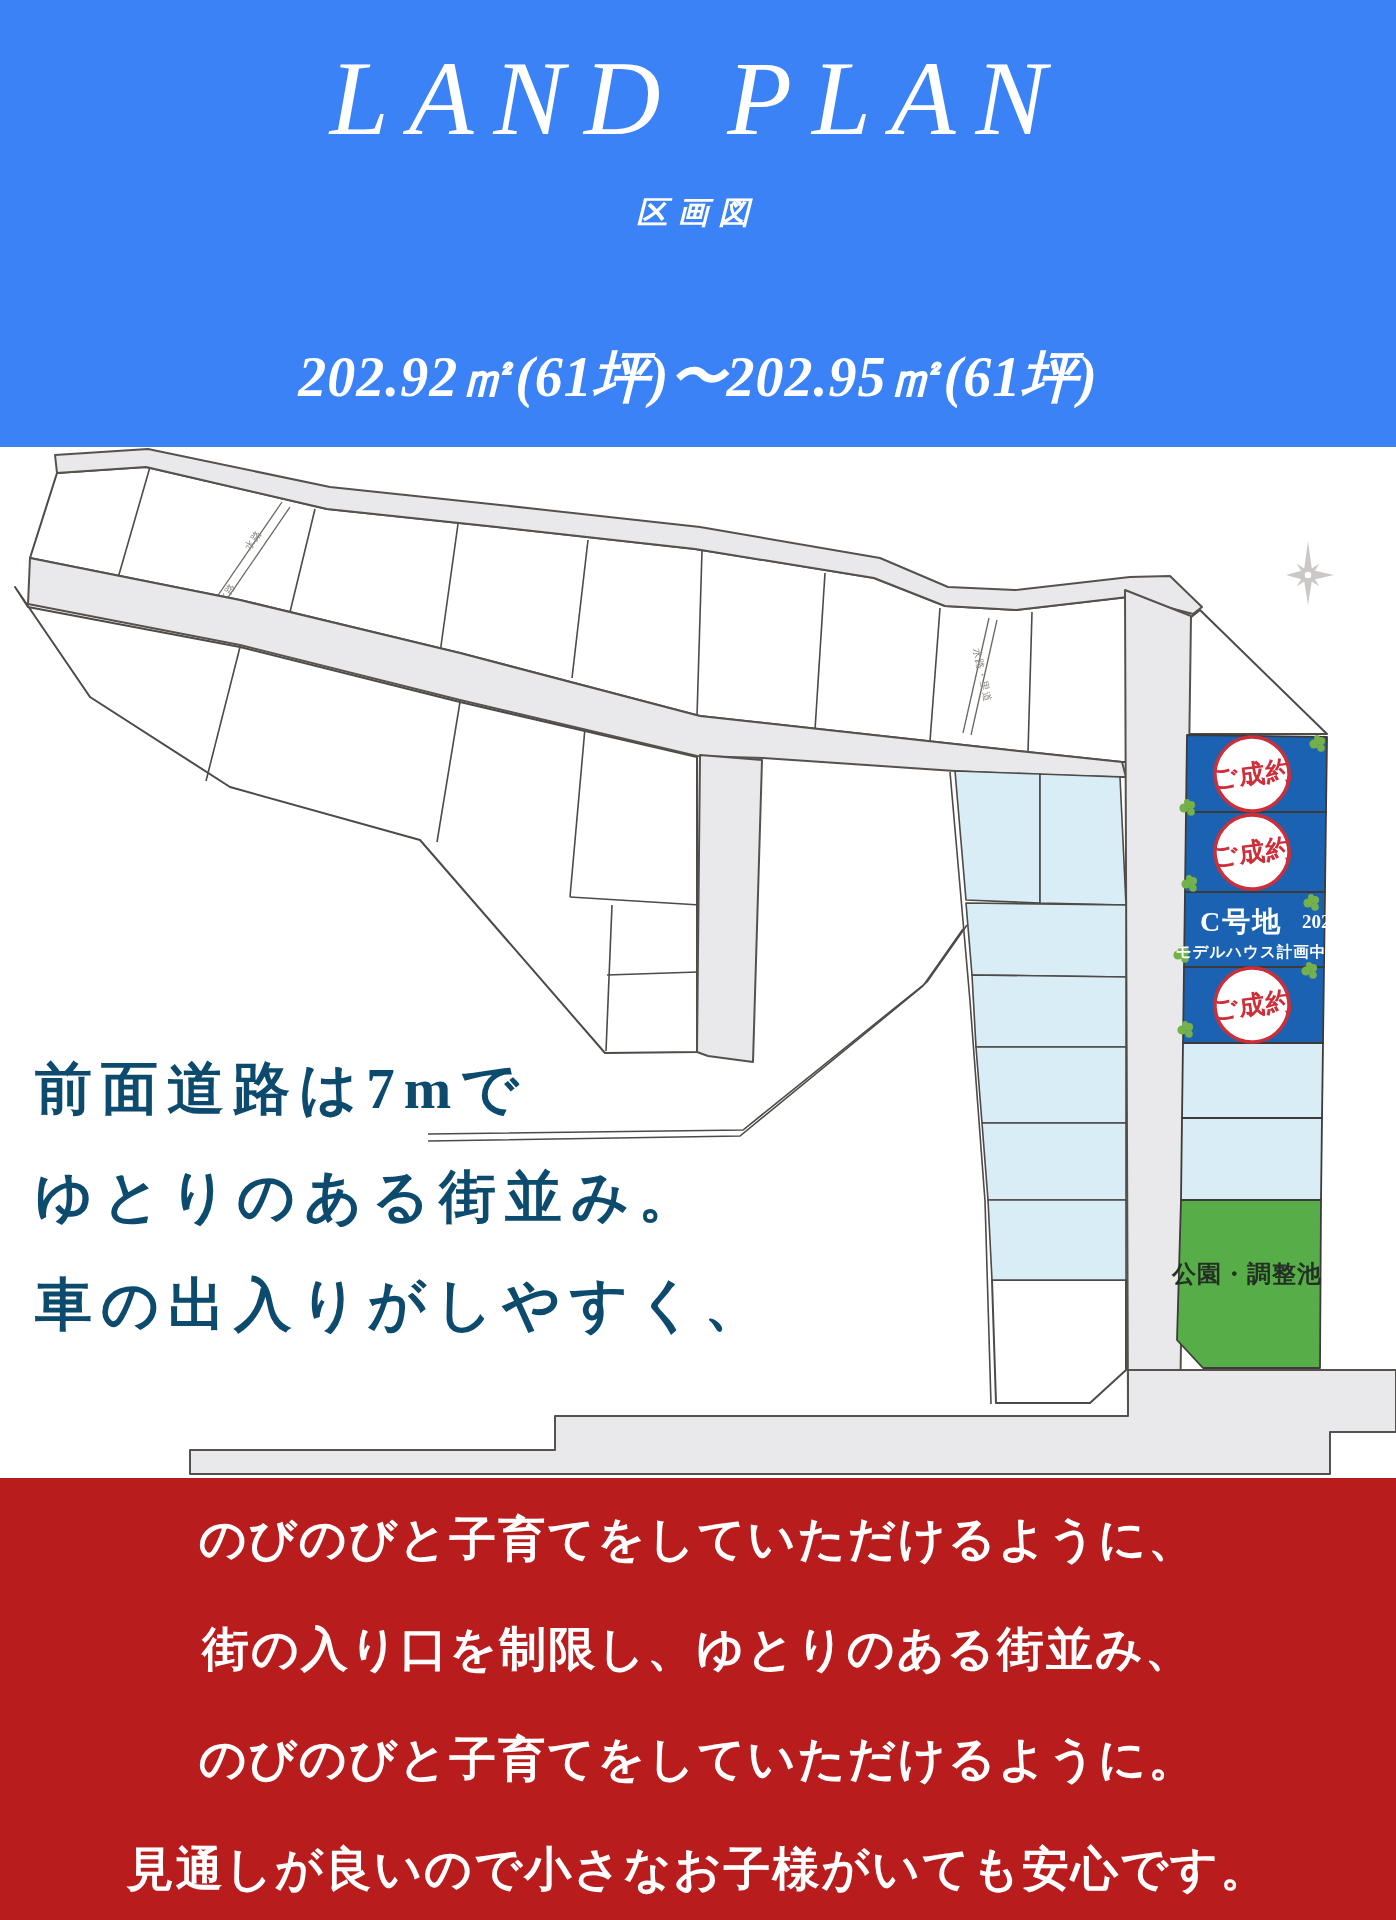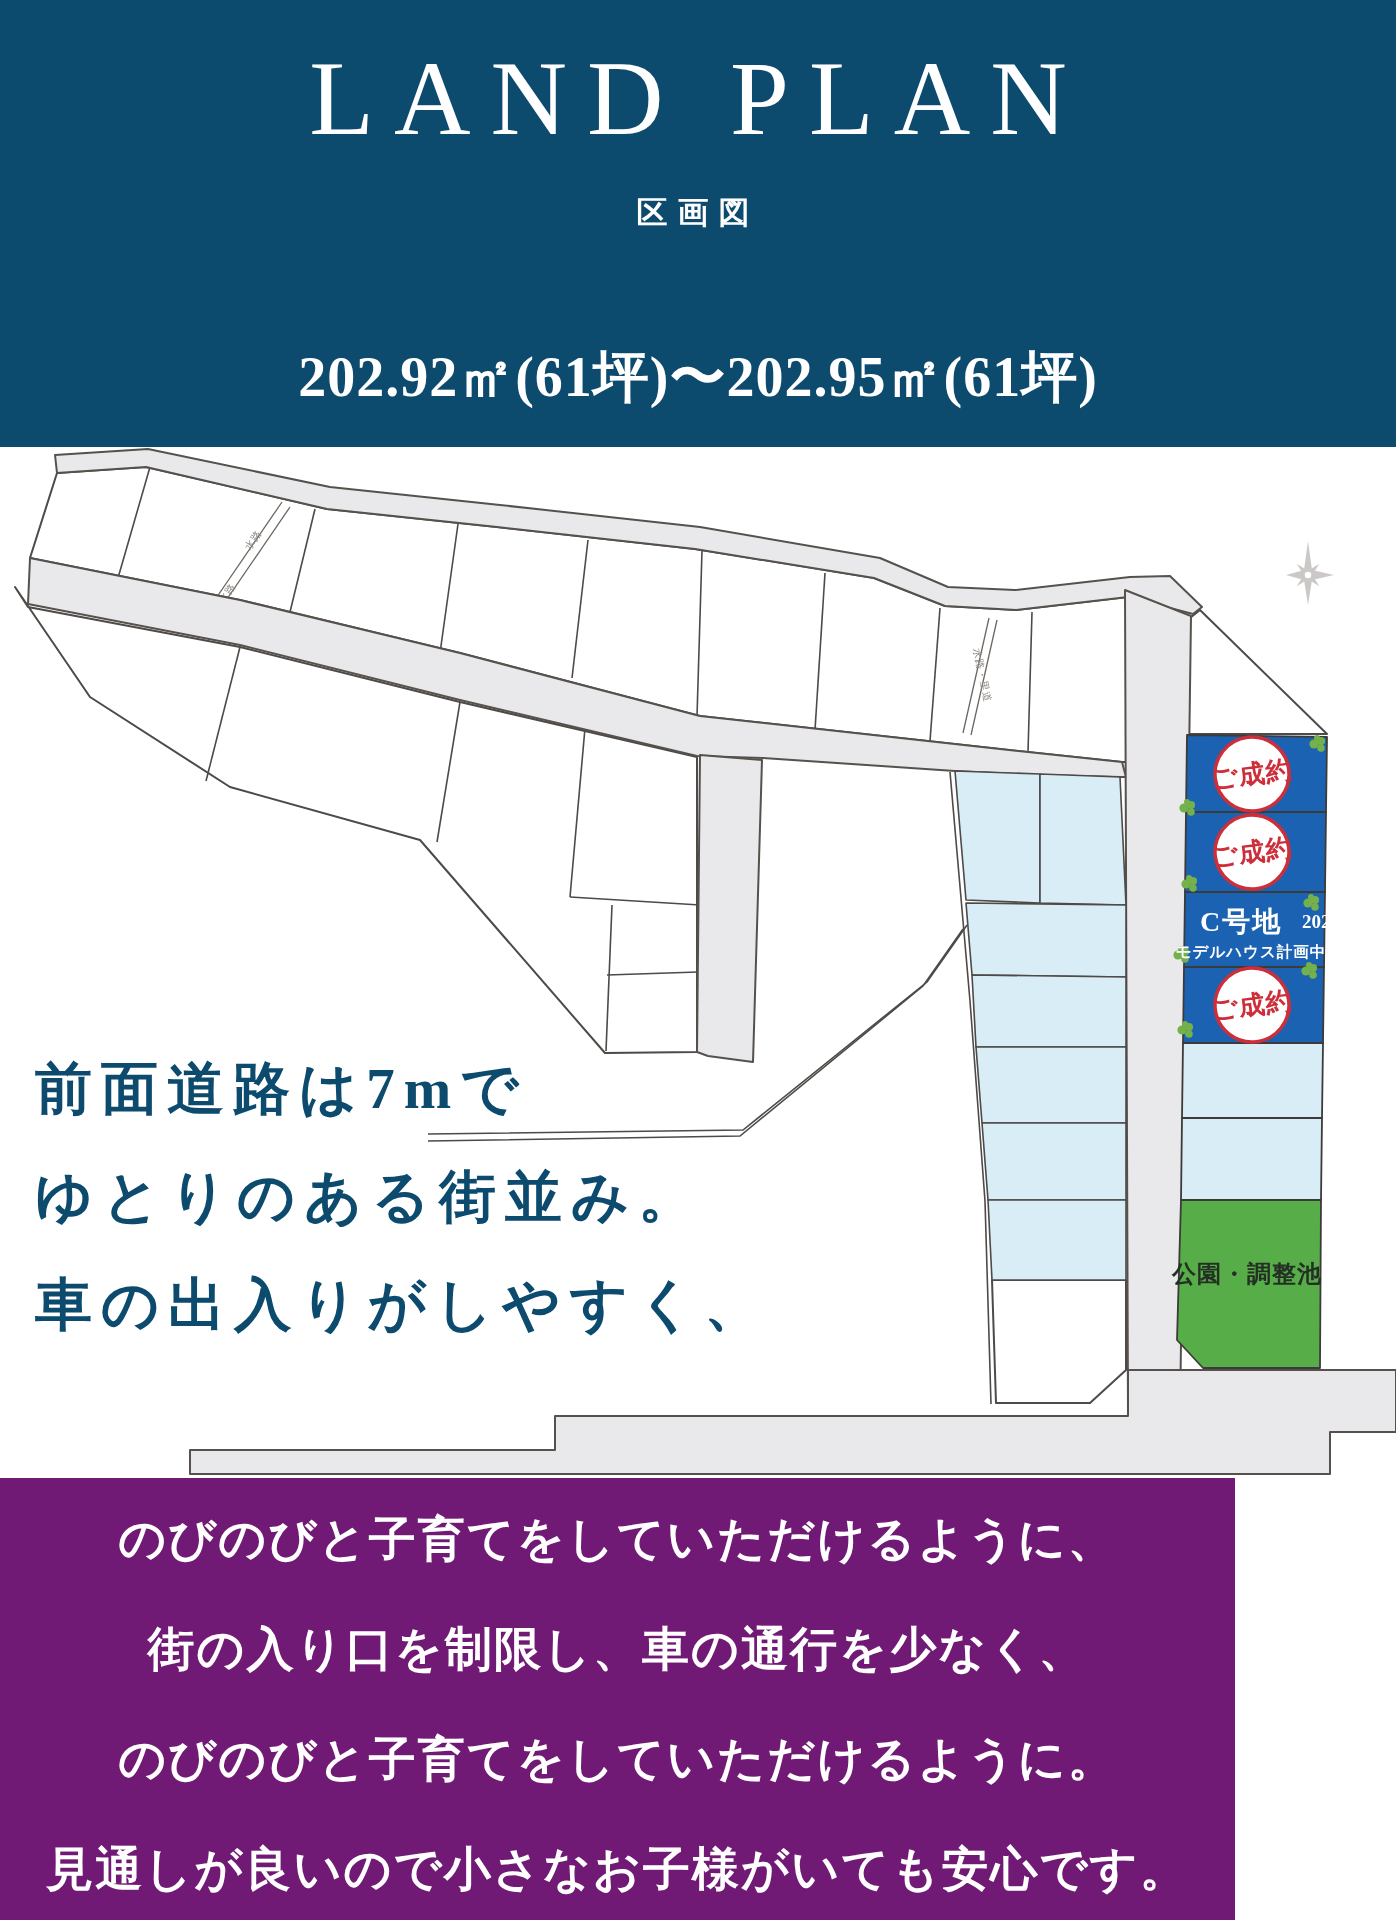--- a/index.html
+++ b/index.html
@@ -1,32 +1,32 @@
 <!DOCTYPE html>
 <html><head>
 <meta charset="utf-8">
 <style>
   html,body{margin:0;padding:0;background:#fff;}
   #page{position:relative;width:1396px;height:1920px;overflow:hidden;background:#fff;
         font-family:"Liberation Serif","DejaVu Serif",serif;}
   
-  .hd{position:absolute;left:0;top:0;width:1396px;height:447px;background:#0c4a6e;color:#fff;}
+  .hd{position:absolute;left:0;top:0;width:1396px;height:447px;background:#3b82f6;color:#fff;font-style:italic;}
   .hd-title{position:absolute;left:0;top:38px;width:100%;text-align:center;
             font-size:106px;letter-spacing:20px;font-weight:400;white-space:nowrap;}
   .hd-sub{position:absolute;left:0;top:192px;width:100%;text-align:center;
           font-size:31px;letter-spacing:10px;font-weight:600;}
   .hd-area{position:absolute;left:0;top:340px;width:100%;text-align:center;
            font-size:56px;letter-spacing:1px;font-weight:600;white-space:nowrap;}
   
   .map{position:absolute;left:0;top:447px;width:1396px;height:1031px;background:#fff;}
   .map svg{position:absolute;left:0;top:0;}
   .caption{position:absolute;left:35px;top:588px;color:#0c4a6e;font-weight:700;
            font-size:57px;letter-spacing:9px;line-height:108px;white-space:nowrap;}
   
-  .ft{position:absolute;left:0;top:1478px;width:1235px;height:442px;background:#701a75;color:#fff;}
+  .ft{position:absolute;left:0;top:1478px;width:1396px;height:442px;background:#b91c1c;color:#fff;}
   .ft-line{width:100%;text-align:center;font-size:47px;letter-spacing:2px;line-height:110px;
            font-weight:600;white-space:nowrap;}
   .ft-inner{padding-top:6px;}
   
   text{font-family:"Liberation Serif","DejaVu Serif",serif;}
   .stamp-txt{fill:#cd2f3a;font-size:26px;font-weight:700;letter-spacing:1px;}
   .lotc-name{fill:#fff;font-size:28px;font-weight:700;letter-spacing:2px;}
   .lotc-area{fill:#fff;font-size:19px;font-weight:600;}
   .lotc-status{fill:#fff;font-size:15.5px;font-weight:600;letter-spacing:1px;}
   .park-txt{fill:#243024;font-size:24px;font-weight:700;letter-spacing:1px;}
@@ -161,19 +161,19 @@
     <div class="caption">
       <div>前面道路は7mで</div>
       <div>ゆとりのある街並み。</div>
       <div>車の出入りがしやすく、</div>
     </div>
   </div>
 
   <div class="ft">
     <div class="ft-inner">
       <div class="ft-line">のびのびと子育てをしていただけるように、</div>
-      <div class="ft-line">街の入り口を制限し、車の通行を少なく、</div>
+      <div class="ft-line">街の入り口を制限し、ゆとりのある街並み、</div>
       <div class="ft-line">のびのびと子育てをしていただけるように。</div>
       <div class="ft-line">見通しが良いので小さなお子様がいても安心です。</div>
     </div>
   </div>
 
 </div>
 
 </body></html>

